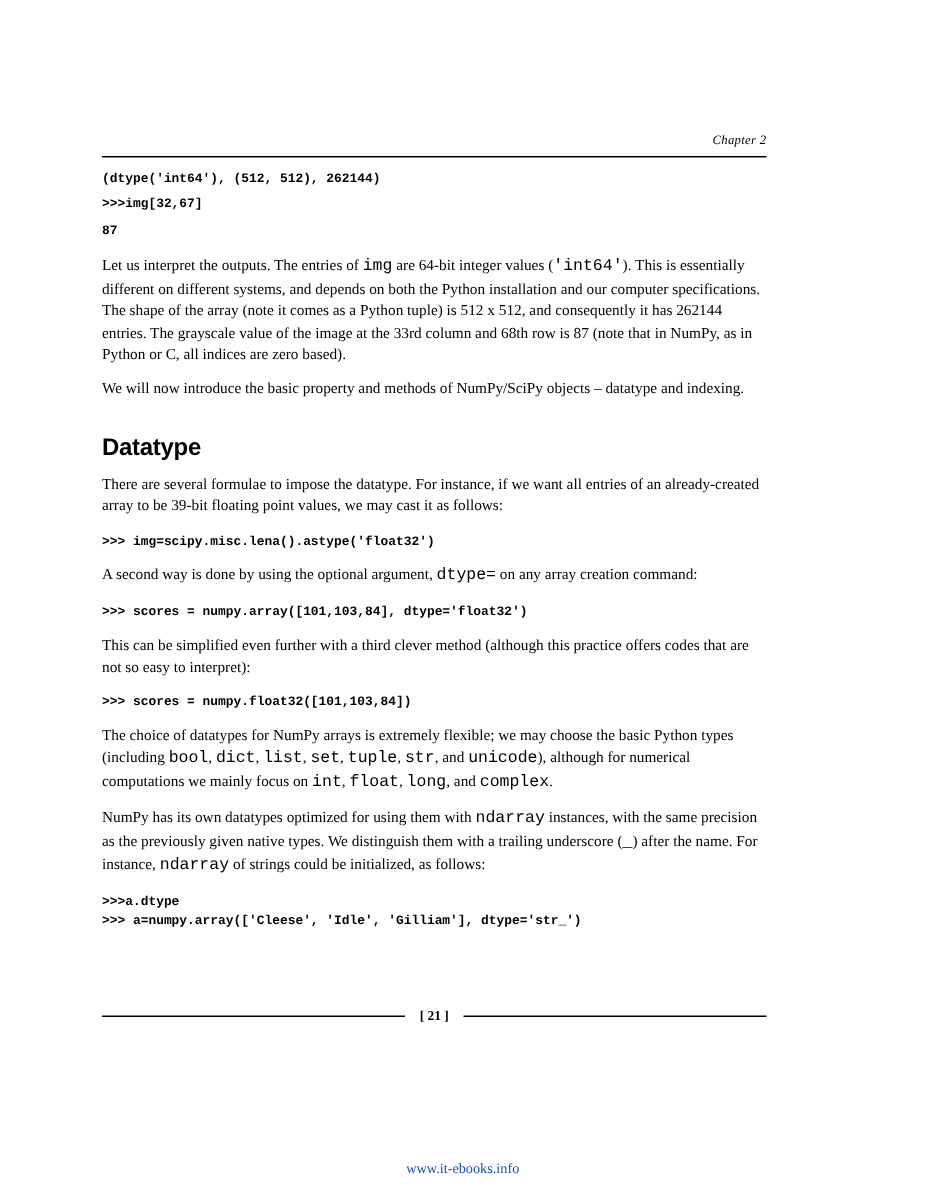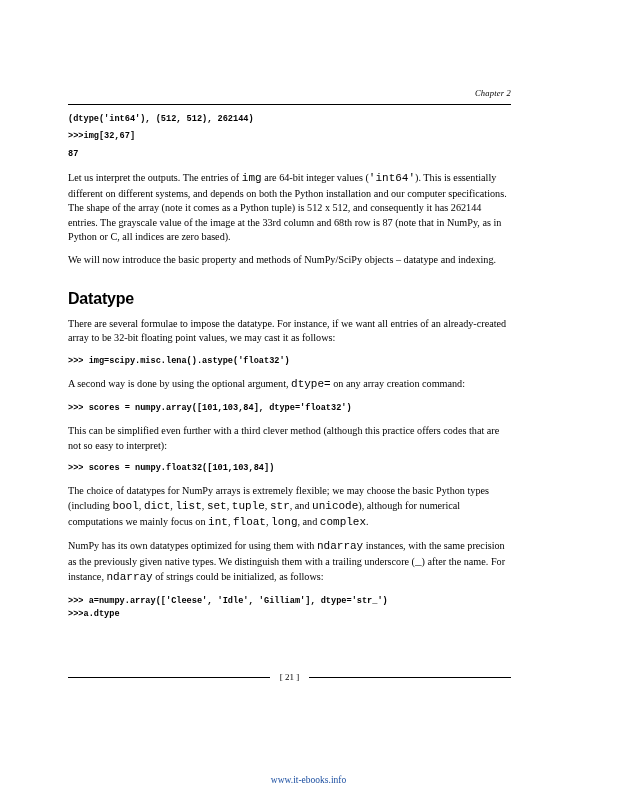--- a/index.html
+++ b/index.html
@@ -91,21 +91,21 @@
     justify-content: center;
     gap: 8px;
   }
   .footer .fline {
     flex: 1 1 auto;
     border-top: 1px solid #000;
     height: 0;
   }
   .footer .pagenum {
     font-family: "Liberation Serif", serif;
-    font-weight: normal;
+    font-weight: bold;
     font-size: 9px;
     flex: 0 0 auto;
     padding: 0 2px;
     text-align: right;
   }
   .site {
     position: absolute;
     left: 0;
     top: 775px;
     width: 617px;
@@ -131,21 +131,21 @@
     <pre class="code">(dtype('int64'), (512, 512), 262144)</pre>
     <pre class="code">&gt;&gt;&gt;img[32,67]</pre>
     <pre class="code">87</pre>
 
     <p class="para first"><span>Let us interpret the outputs. The entries of </span><code class="inl">img</code><span> are 64-bit integer values (</span><code class="inl">'int64'</code><span>). This is essentially different on different systems, and depends on both the Python installation and our computer specifications. The shape of the array (note it comes as a Python tuple) is 512 x 512, and consequently it has 262144 entries. The grayscale value of the image at the 33rd column and 68th row is 87 (note that in NumPy, as in Python or C, all indices are zero based).</span></p>
 
     <p class="para">We will now introduce the basic property and methods of NumPy/SciPy objects – datatype and indexing.</p>
 
     <h2 class="section">Datatype</h2>
 
-    <p class="para">There are several formulae to impose the datatype. For instance, if we want all entries of an already-created array to be 32-bit floating point values, we may cast it as follows:</p>
+    <p class="para">There are several formulae to impose the datatype. For instance, if we want all entries of an already-created array to be 39-bit floating point values, we may cast it as follows:</p>
 
     <div class="code-block">
       <pre class="code">&gt;&gt;&gt; img=scipy.misc.lena().astype('float32')</pre>
     </div>
 
     <p class="para"><span>A second way is done by using the optional argument, </span><code class="inl">dtype=</code><span> on any array creation command:</span></p>
 
     <div class="code-block">
       <pre class="code">&gt;&gt;&gt; scores = numpy.array([101,103,84], dtype='float32')</pre>
     </div>
@@ -154,22 +154,22 @@
 
     <div class="code-block">
       <pre class="code">&gt;&gt;&gt; scores = numpy.float32([101,103,84])</pre>
     </div>
 
     <p class="para"><span>The choice of datatypes for NumPy arrays is extremely flexible; we may choose the basic Python types (including </span><code class="inl">bool</code><span>, </span><code class="inl">dict</code><span>, </span><code class="inl">list</code><span>, </span><code class="inl">set</code><span>, </span><code class="inl">tuple</code><span>, </span><code class="inl">str</code><span>, and </span><code class="inl">unicode</code><span>), although for numerical computations we mainly focus on </span><code class="inl">int</code><span>, </span><code class="inl">float</code><span>, </span><code class="inl">long</code><span>, and </span><code class="inl">complex</code><span>.</span></p>
 
     <p class="para"><span>NumPy has its own datatypes optimized for using them with </span><code class="inl">ndarray</code><span> instances, with the same precision as the previously given native types. We distinguish them with a trailing underscore (</span><code class="inl">_</code><span>) after the name. For instance, </span><code class="inl">ndarray</code><span> of strings could be initialized, as follows:</span></p>
 
     <div class="code-block">
+      <pre class="code">&gt;&gt;&gt;a.dtype</pre>
       <pre class="code">&gt;&gt;&gt; a=numpy.array(['Cleese', 'Idle', 'Gilliam'], dtype='str_')</pre>
-      <pre class="code">&gt;&gt;&gt;a.dtype</pre>
     </div>
 
   </div>
 
   <div class="footer">
     <div class="fline"></div>
     <div class="pagenum">[ 21 ]</div>
     <div class="fline"></div>
   </div>
 

